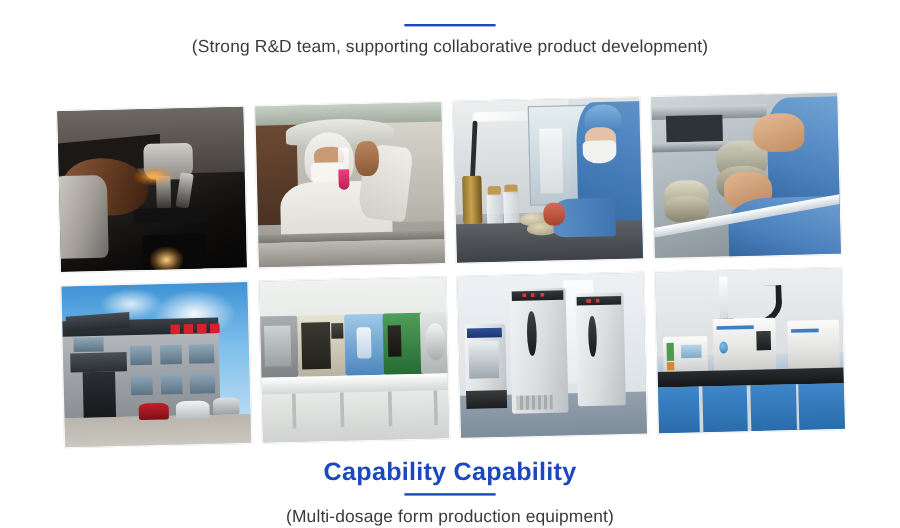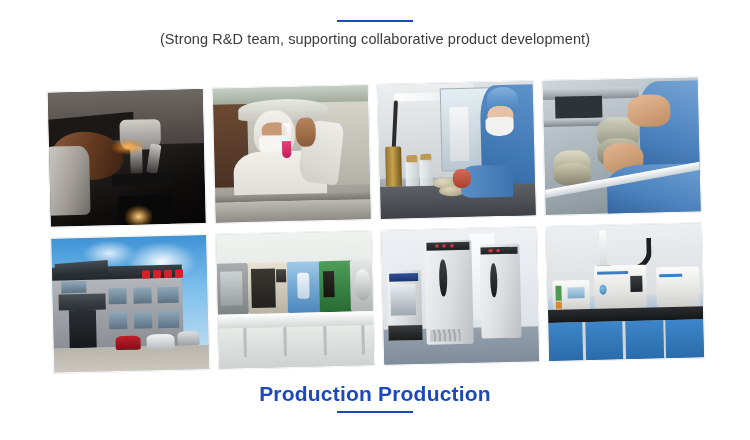--- a/index.html
+++ b/index.html
@@ -537,17 +537,18 @@
           <div class="cabseam cs1"></div>
           <div class="cabseam cs2"></div>
           <div class="cabseam cs3"></div>
         </div>
       </div>
 
     </div>
   </div>
 
   <div class="heading-block bottom-heading">
-    <div class="section-title">Production Production</div>
+    <div class="section-title">Capability Capability</div>
     <div class="title-underline"></div>
+    <div class="section-subtitle">(Multi-dosage form production equipment)</div>
   </div>
 
 </div>
 
 </body></html>

